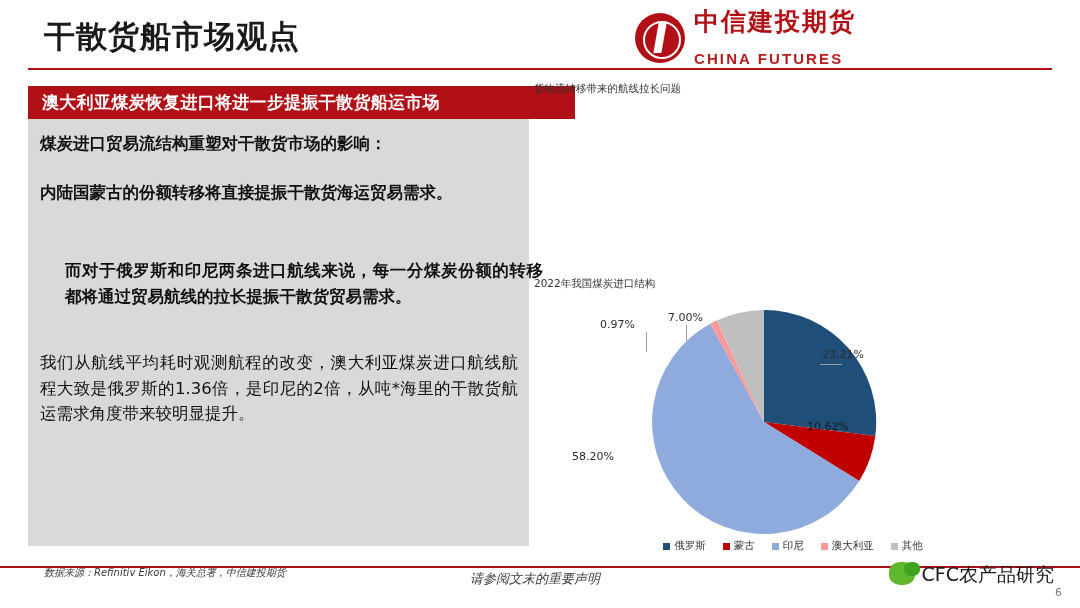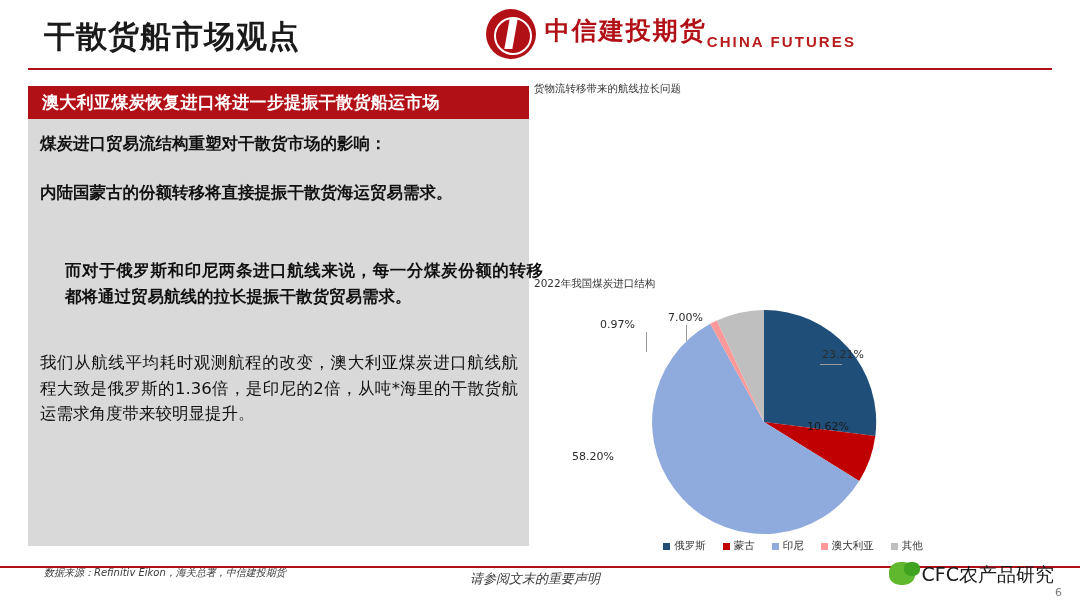--- a/index.html
+++ b/index.html
@@ -36,39 +36,39 @@
   .logo-mark::before {
     content: ""; position: absolute; left: 8px; top: 8px;
     width: 34px; height: 34px; border-radius: 50%;
     border: 2.5px solid #fff;
   }
   .logo-mark::after {
     content: ""; position: absolute; left: 21px; top: 10px;
     width: 8px; height: 30px; background: #fff;
     transform: skewX(-10deg);
   }
-  .logo-text { display: flex; flex-direction: row; line-height: 1.05; }
+  .logo-text { display: flex; flex-direction: column; line-height: 1.05; }
   .logo-cn {
     font-size: 25px; font-weight: bold; color: #b11016;
     letter-spacing: 2px;
     font-family: "DejaVu Sans", "Liberation Sans", sans-serif;
   }
   .logo-en {
     font-size: 15px; font-weight: bold; color: #b91c1c; letter-spacing: 2.1px;
     margin-top: 16px;
   }
 
   
   .left-panel {
     position: absolute; left: 28px; top: 86px;
     width: 501px; height: 460px;
     background: #d9d9d9;
   }
   .red-banner {
-    position: absolute; left: 28px; top: 86px; width: 501px; height: 33px;
+    position: absolute; left: 28px; top: 86px; width: 547px; height: 33px;
     background: #b11016; color: #fff;
     font-size: 17px; font-weight: bold;
     display: flex; align-items: center; padding-left: 14px;
     font-family: "DejaVu Sans", "Liberation Sans", sans-serif;
     letter-spacing: 0.3px;
   }
   .para {
     position: absolute; left: 40px; width: 478px;
     font-size: 16.5px; color: #111; line-height: 1.55;
     font-family: "DejaVu Sans", "Liberation Sans", sans-serif;

